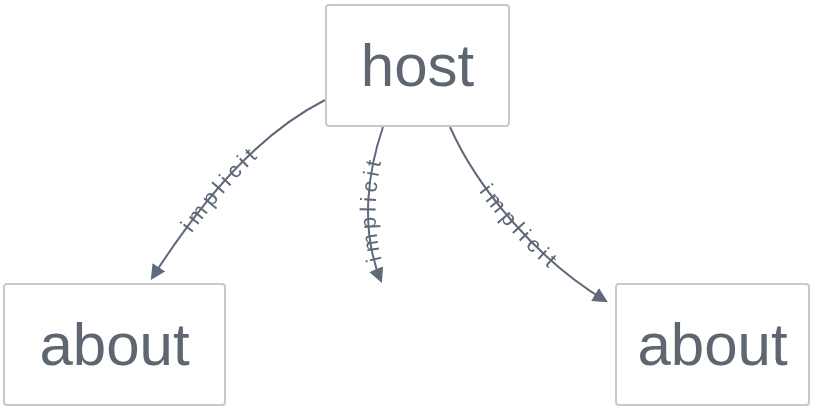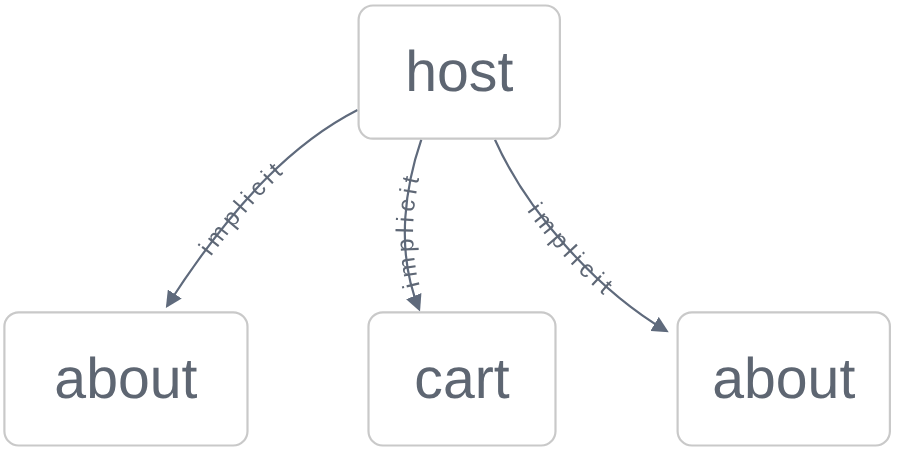--- a/index.html
+++ b/index.html
@@ -26,26 +26,26 @@
     font-family: "Liberation Sans", sans-serif;
     font-size: 22px;
     letter-spacing: 5px;
     fill: #5e6775;
   }
   .node {
     position: absolute;
     box-sizing: border-box;
     background: #ffffff;
     border: 2px solid #c9c9c9;
-    border-radius: 14px;
+    border-radius: 4px;
     display: flex;
     align-items: center;
     justify-content: center;
     color: #5e6672;
-    font-size: 52px;
+    font-size: 60px;
     line-height: 1;
   }
   .node-host  { left: 325px; top: 4px;   width: 185px; height: 123px; }
   .node-about { left: 3px;   top: 283px; width: 223px; height: 123px; align-items: center; }
   .node-cart  { left: 334px; top: 283px; width: 172px; height: 123px; }
   .node-shop  { left: 615px; top: 283px; width: 195px; height: 123px; }
 </style>
 </head>
 <body>
 
@@ -76,20 +76,17 @@
       <textPath href="#lp-shop" startOffset="52%" text-anchor="middle" dominant-baseline="central">implicit</textPath>
     </text>
   </svg>
 
   <div class="node node-host">
     <span>host</span>
   </div>
   <div class="node node-about">
     <span>about</span>
   </div>
-  <div class="node node-cart">
-    <span>cart</span>
-  </div>
   <div class="node node-shop">
     <span>about</span>
   </div>
 
 </div>
 
 </body></html>

